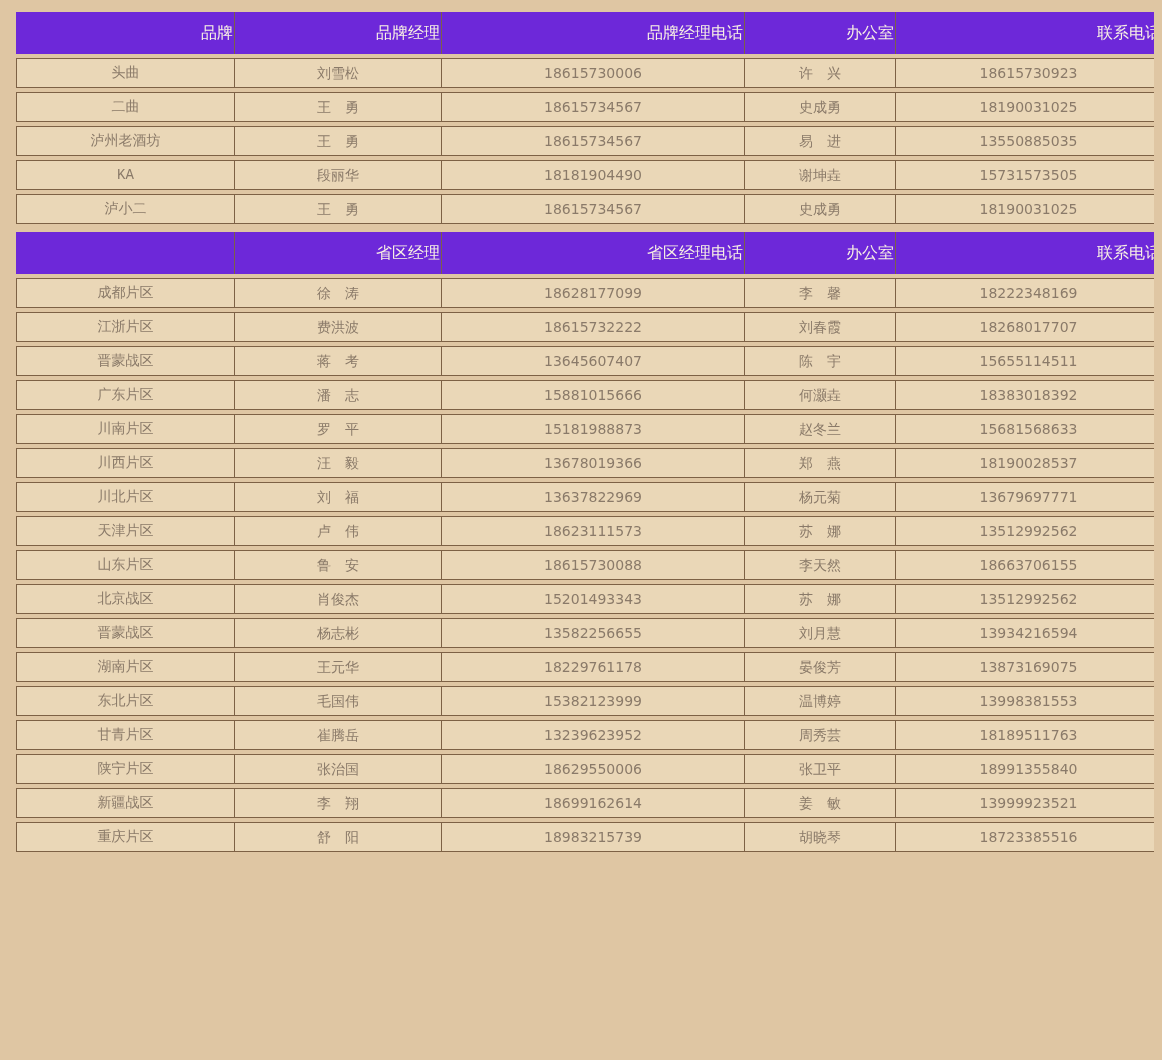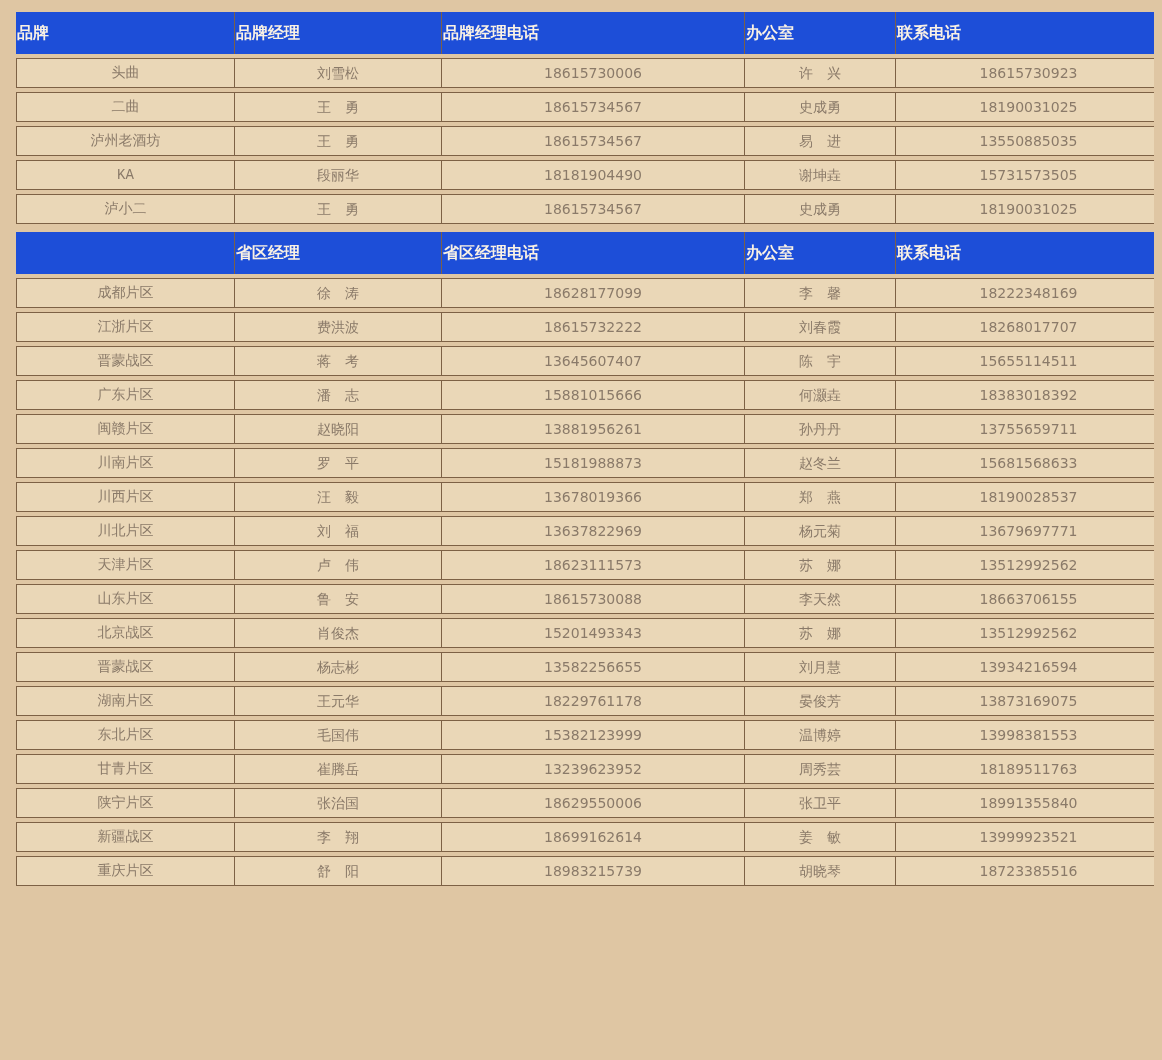--- a/index.html
+++ b/index.html
@@ -13,26 +13,26 @@
     table-layout: fixed;
     border-collapse: separate;
     border-spacing: 0 4px;
   }
   col.c1 { width: 219px; }
   col.c2 { width: 207px; }
   col.c3 { width: 303px; }
   col.c4 { width: 151px; }
   col.c5 { width: 266px; }
   th {
-    background: #1d4ed8;
+    background: #6d28d9;
     color: #f9f1e4;
     height: 40px;
     font-size: 16px;
-    font-weight: 700;
-    text-align: left;
+    font-weight: 400;
+    text-align: right;
     border-right: 1px solid #7b6049;
     overflow: hidden;
     white-space: nowrap;
   }
   th:last-child { border-right: none; }
   td {
     background: #ead7b7;
     color: #8a7a69;
     height: 26px;
     line-height: 26px;
@@ -145,27 +145,20 @@
         <td>15655114511</td>
       </tr>
       <tr>
         <td>广东片区</td>
         <td>潘　志</td>
         <td>15881015666</td>
         <td>何灏垚</td>
         <td>18383018392</td>
       </tr>
       <tr>
-        <td>闽赣片区</td>
-        <td>赵晓阳</td>
-        <td>13881956261</td>
-        <td>孙丹丹</td>
-        <td>13755659711</td>
-      </tr>
-      <tr>
         <td>川南片区</td>
         <td>罗　平</td>
         <td>15181988873</td>
         <td>赵冬兰</td>
         <td>15681568633</td>
       </tr>
       <tr>
         <td>川西片区</td>
         <td>汪　毅</td>
         <td>13678019366</td>

